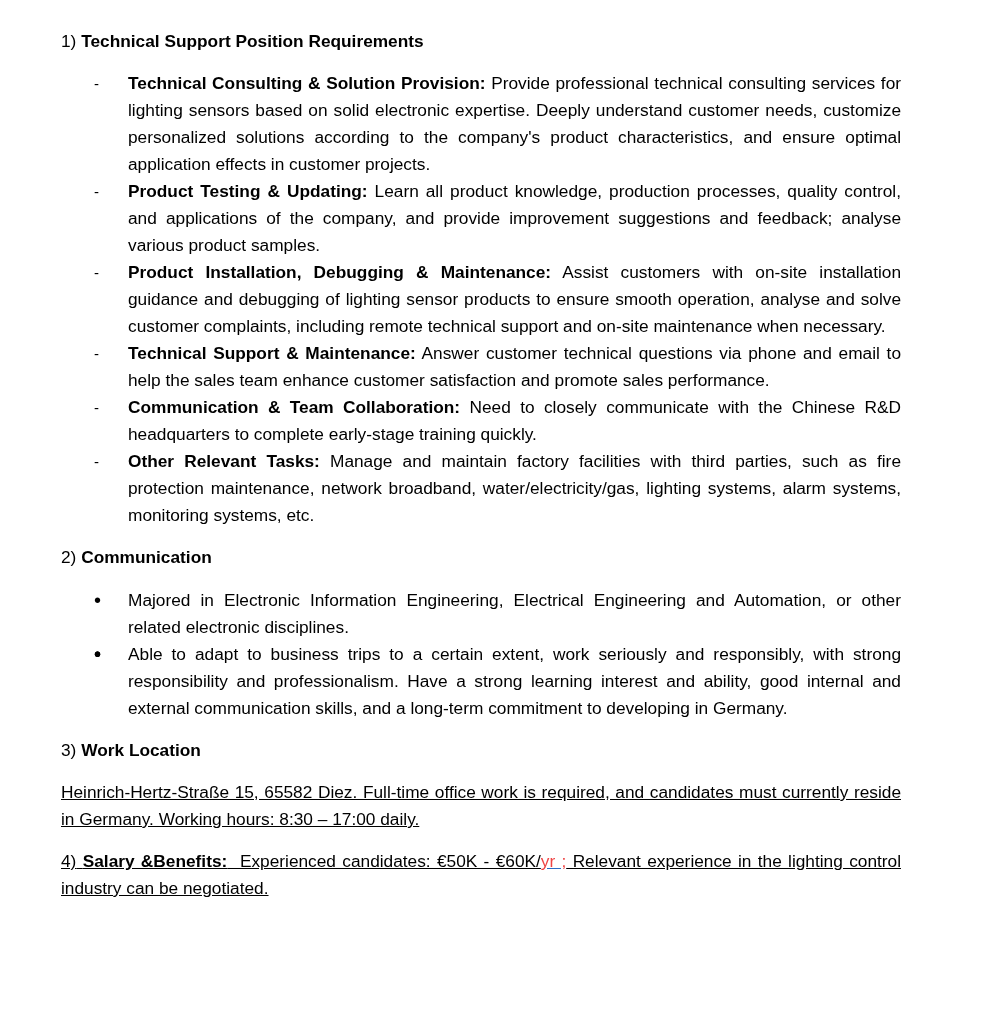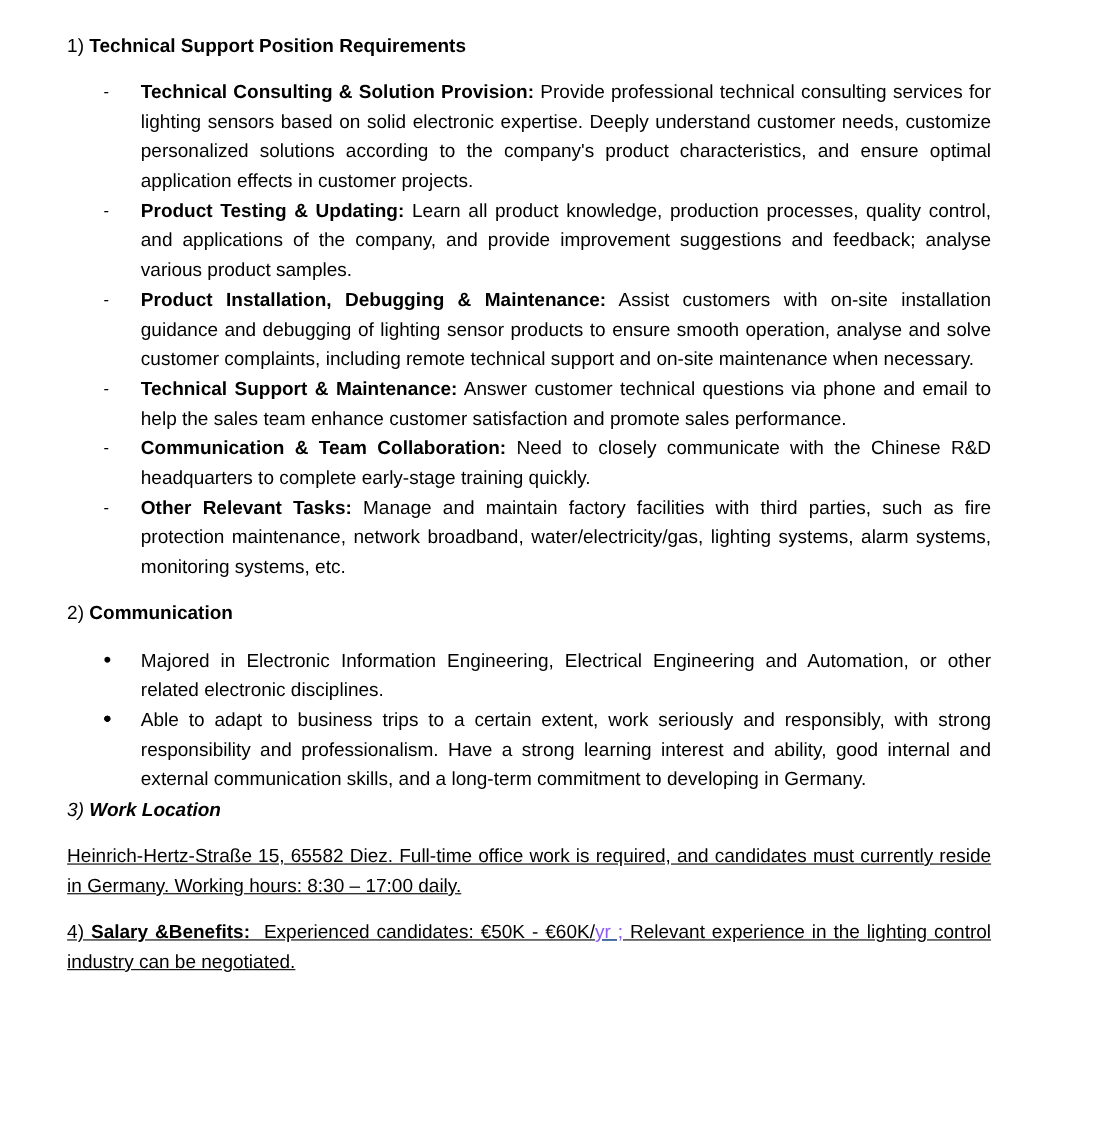--- a/index.html
+++ b/index.html
@@ -12,24 +12,24 @@
   .list li { position: relative; padding-left: 67px; line-height: 27px; text-align: justify; }
   .list li .mk { position: absolute; left: 33px; top: 0; }
   .dash .mk { font-size: 15px; }
   .bullet .mk { font-size: 20px; left: 32px; }
   .list li b { font-weight: bold; }
   .p { line-height: 27px; text-align: justify; margin: 0; text-decoration: underline; }
   .sec1 { margin-top: 12px; }
   .list1 { margin-top: 15px; }
   .sec2 { margin-top: 15px; }
   .list2 { margin-top: 16px; }
-  .sec3 { margin-top: 1px; font-style: italic; }
+  .sec3 { margin-top: 15px; }
   .p3 { margin-top: 15px; }
   .sec4 { margin-top: 15px; }
-  .ul-blue { color: #8b5cf6; text-decoration: underline; text-decoration-color: #2b6cc4; }
+  .ul-blue { color: #ef4444; text-decoration: underline; text-decoration-color: #2b6cc4; }
 </style>
 </head>
 <body>
 
 <div class="page">
 
   <p class="h sec1">
     <span>1)</span>
     <b>Technical Support Position Requirements</b>
   </p>

